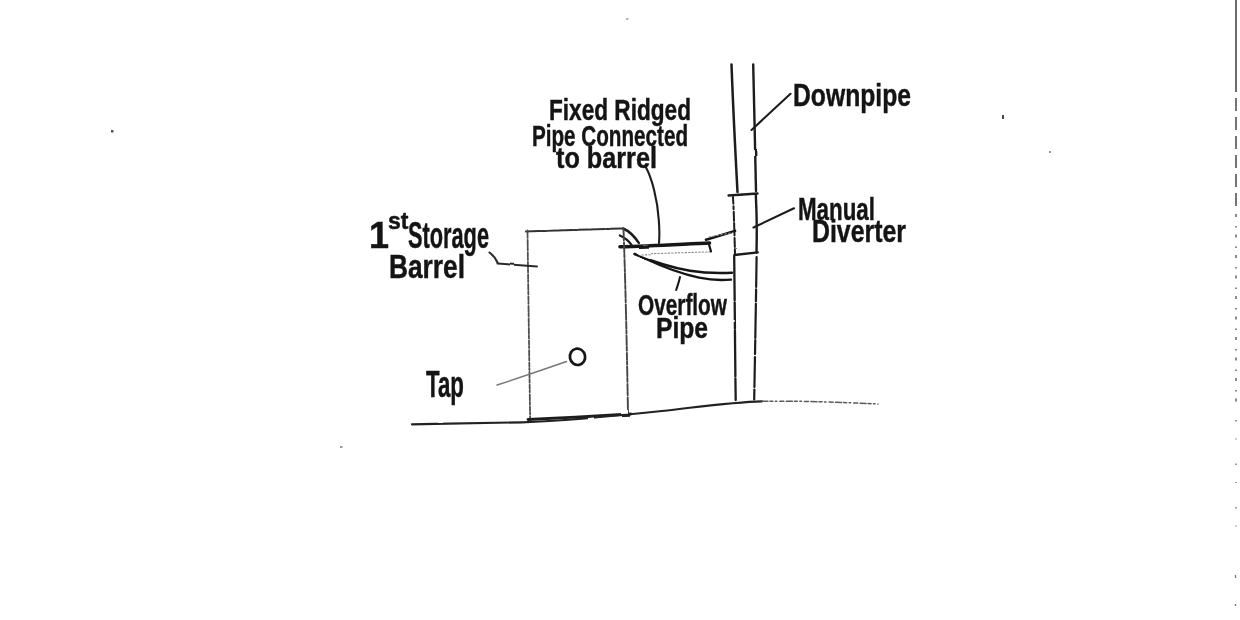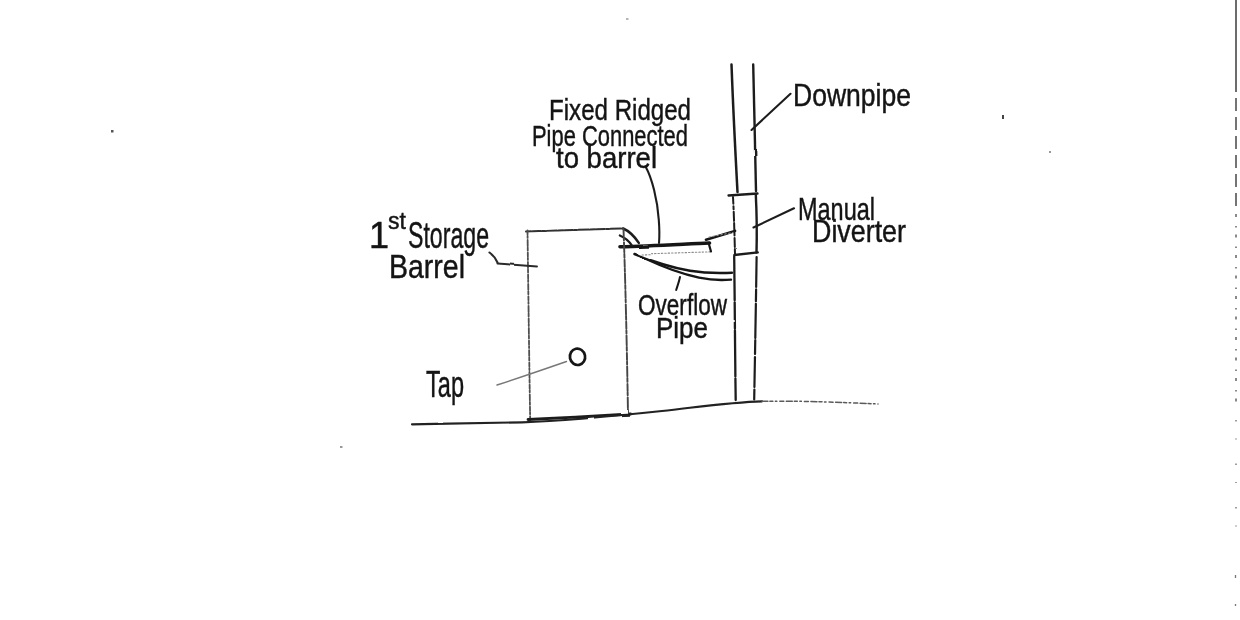--- a/index.html
+++ b/index.html
@@ -1,19 +1,19 @@
 <!DOCTYPE html>
 <html><head>
 <meta charset="utf-8">
 <style>
   html,body{margin:0;padding:0;background:#ffffff;}
   #page{position:relative;width:1240px;height:620px;background:#ffffff;overflow:hidden;}
   svg{display:block;}
   text{font-family:"Liberation Sans",sans-serif;fill:#141414;stroke:#141414;stroke-width:0.45;}
-  #page{transform:translateZ(0);}
+  #page{transform:translateZ(0);font-weight:bold;}
 </style>
 </head>
 <body>
 <div id="page">
 <svg width="1240" height="620" viewBox="0 0 1240 620">
   <defs>
     <filter id="rough" x="-5%" y="-5%" width="110%" height="110%">
       <feTurbulence type="fractalNoise" baseFrequency="0.03" numOctaves="3" seed="11" result="n"></feTurbulence>
       <feDisplacementMap in="SourceGraphic" in2="n" scale="1.8"></feDisplacementMap>
     </filter>

